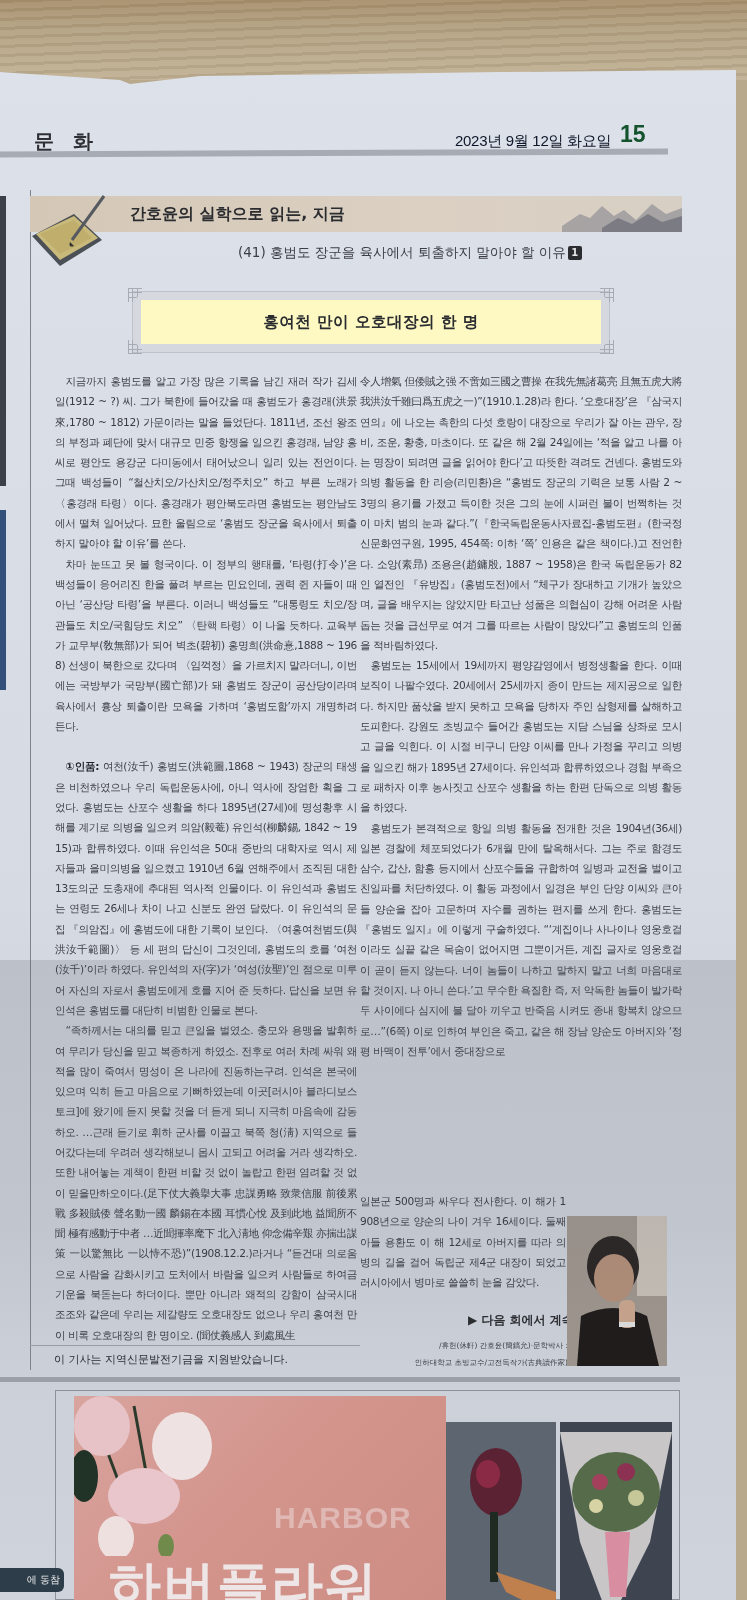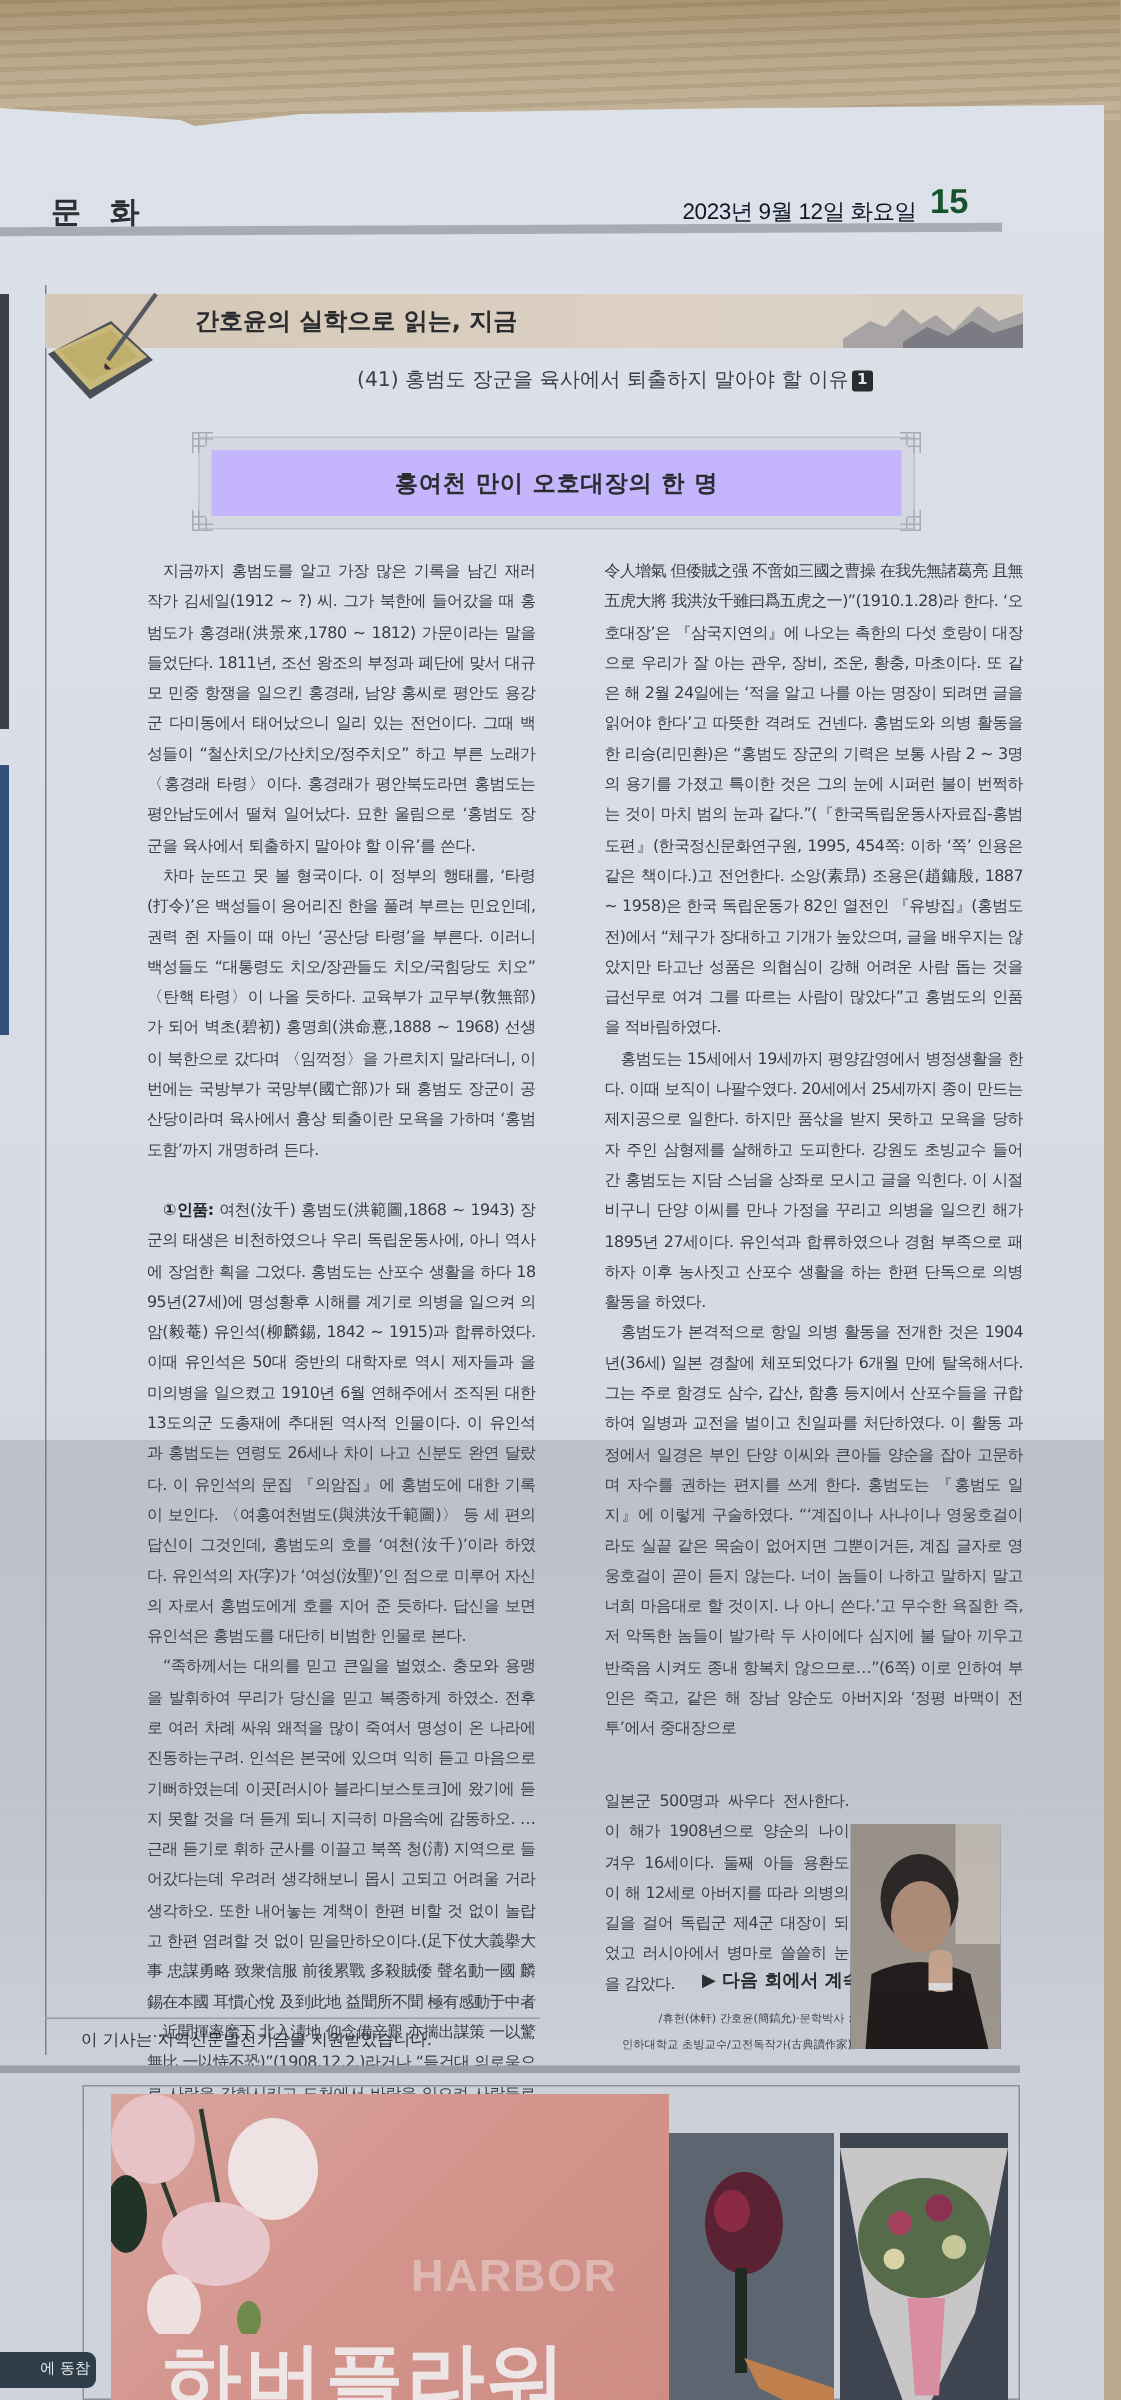--- a/index.html
+++ b/index.html
@@ -57,41 +57,41 @@
   .episode {
     position: absolute; left: 238px; top: 244px; font-size: 13.5px; color: #3b3e45;
   }
   .ep-badge {
     display: inline-block; width: 14px; height: 14px; background: #2a2c30; color: #e5e5e5;
     font-size: 10px; text-align: center; line-height: 14px; border-radius: 2px; margin-left: 2px;
     vertical-align: 1px; font-weight: bold;
   }
   .headline-box {
     position: absolute; left: 133px; top: 292px; width: 476px; height: 60px;
-    background: #c4b5fd; border: 8px solid #d5d8df;
+    background: #fef9c3; border: 8px solid #d5d8df;
     outline: 1px solid #bfc2c9;
   }
   .headline {
     position: absolute; left: 0; width: 100%; top: 12px; text-align: center;
     font-size: 15.5px; font-weight: bold; color: #2a2c30; letter-spacing: 0.5px;
   }
   .corner { position: absolute; width: 14px; height: 14px;
     background:
       linear-gradient(#a7abb3,#a7abb3) 0 0/14px 1px no-repeat,
       linear-gradient(#a7abb3,#a7abb3) 0 4px/14px 1px no-repeat,
       linear-gradient(#a7abb3,#a7abb3) 0 0/1px 14px no-repeat,
       linear-gradient(#a7abb3,#a7abb3) 4px 0/1px 14px no-repeat,
       linear-gradient(#a7abb3,#a7abb3) 9px 0/1px 9px no-repeat,
       linear-gradient(#a7abb3,#a7abb3) 0 9px/9px 1px no-repeat;
   }
   .col {
     position: absolute; font-size: 10.6px; line-height: 20.3px; color: #3a3c42;
     text-align: justify; letter-spacing: -0.35px; word-break: break-all;
   }
-  .col p { text-indent: 1em; margin-left: 43px; }
+  .col p { text-indent: 1em; }
   .col p.gap { margin-top: 20px; }
   .col .lead { font-weight: bold; color: #222428; }
   .col-left { left: 55px; top: 371px; width: 302px; }
   .col-right { left: 360px; top: 371px; width: 322px; }
   .col-right-tail { left: 360px; top: 1191px; width: 206px; }
   .continue {
     position: absolute; left: 468px; top: 1312px; font-size: 12px; color: #2a2c30; font-weight: bold;
   }
   .byline {
     position: absolute; left: 410px; top: 1337px; width: 158px; font-size: 7.5px; line-height: 17px;

